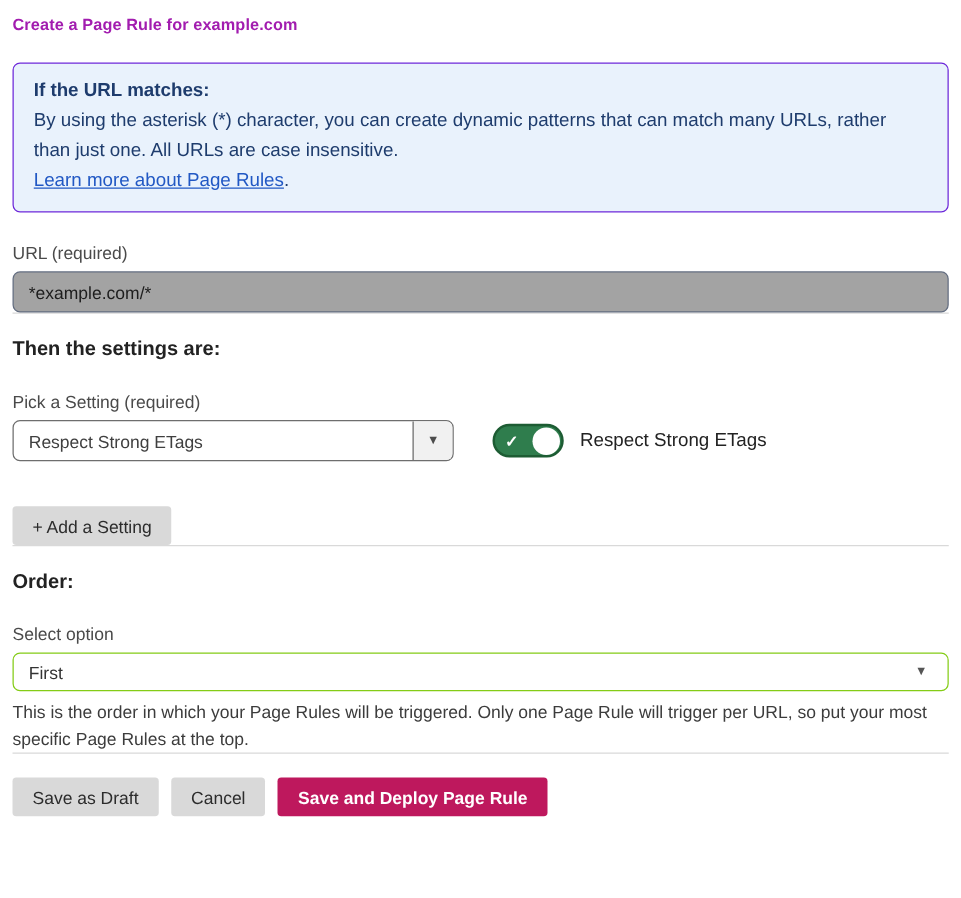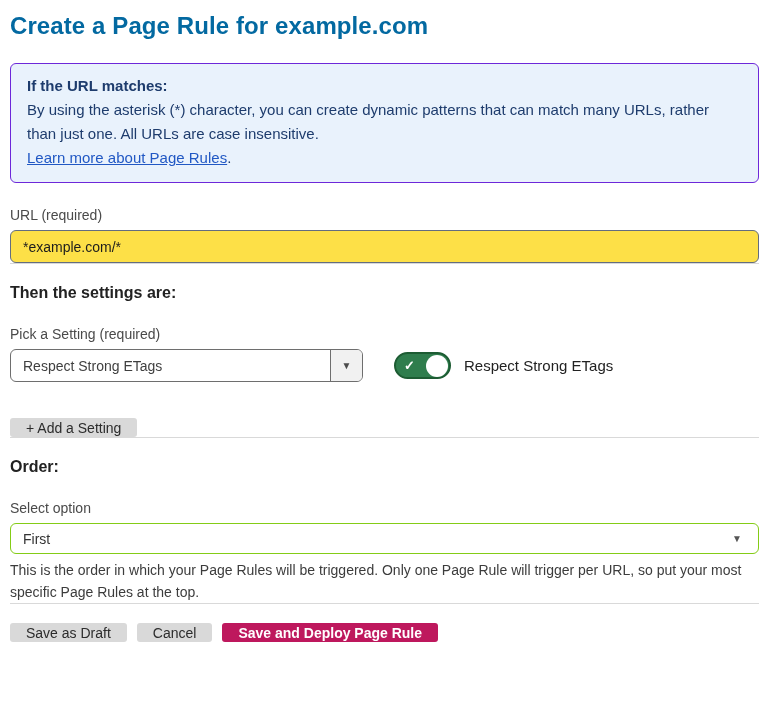--- a/index.html
+++ b/index.html
@@ -8,23 +8,23 @@
     width: 769px;
     height: 718px;
     font-family: "Liberation Sans", sans-serif;
     color: #222222;
     overflow: hidden;
   }
   .page { padding: 10px 10px 0 10px; }
 
   
   .page-title {
-    font-size: 24px;
+    font-size: 13px;
     font-weight: 700;
-    color: #0369a1;
+    color: #a21caf;
     margin-top: 2px;
     letter-spacing: 0.1px;
   }
 
   
   .info-box {
     margin-top: 23px;
     background: #e9f2fc;
     border: 1px solid #6d28d9;
     border-radius: 6px;
@@ -47,21 +47,21 @@
     font-size: 14px;
     color: #4a4a4a;
     margin-top: 24px;
     margin-bottom: 7px;
   }
 
   
   .url-input {
     width: 100%;
     height: 33px;
-    background: #fde047;
+    background: #a3a3a3;
     border: 1px solid #636d80;
     border-radius: 6px;
     padding: 0 12px;
     font-family: "Liberation Sans", sans-serif;
     font-size: 14px;
     color: #1d1d1d;
     outline: none;
   }
 
   hr.divider {
@@ -148,21 +148,21 @@
     border-radius: 50%;
     background: #ffffff;
   }
   .toggle-label { font-size: 15px; color: #222222; }
 
   
   .btn {
     display: inline-flex;
     align-items: center;
     justify-content: center;
-    height: 19px;
+    height: 31px;
     padding: 0 16px;
     border: none;
     border-radius: 3px;
     font-family: "Liberation Sans", sans-serif;
     font-size: 14px;
     cursor: pointer;
   }
   .btn-gray { background: #d9d9d9; color: #2c2c2c; }
   .btn-blue { background: #be185d; color: #ffffff; font-weight: bold; }
   .add-setting-btn { margin-top: 36px; }

